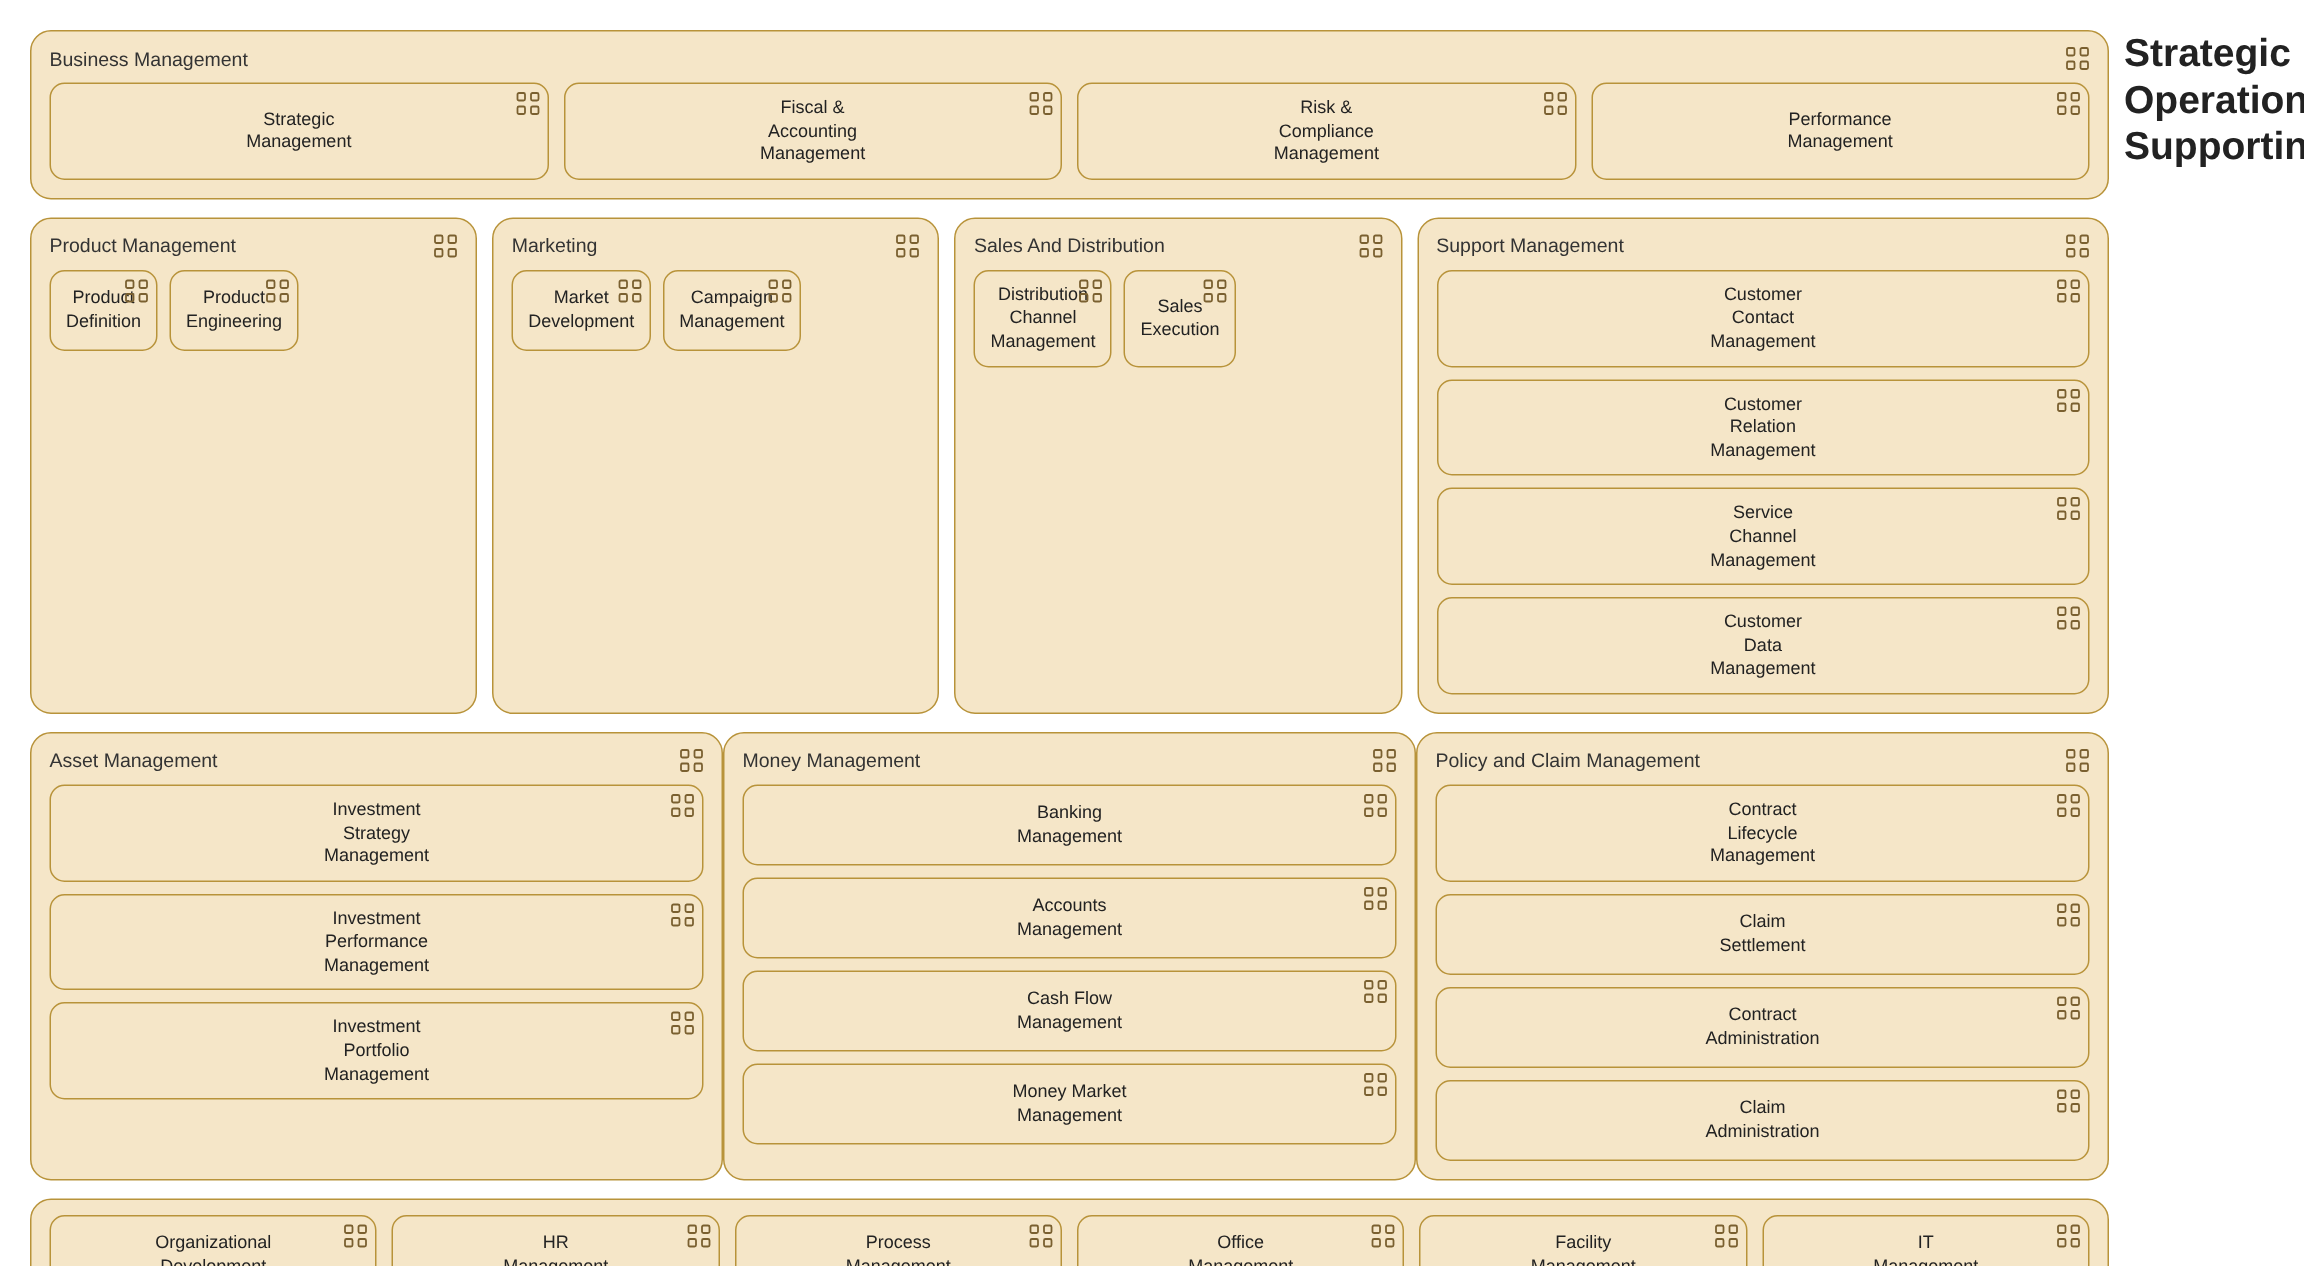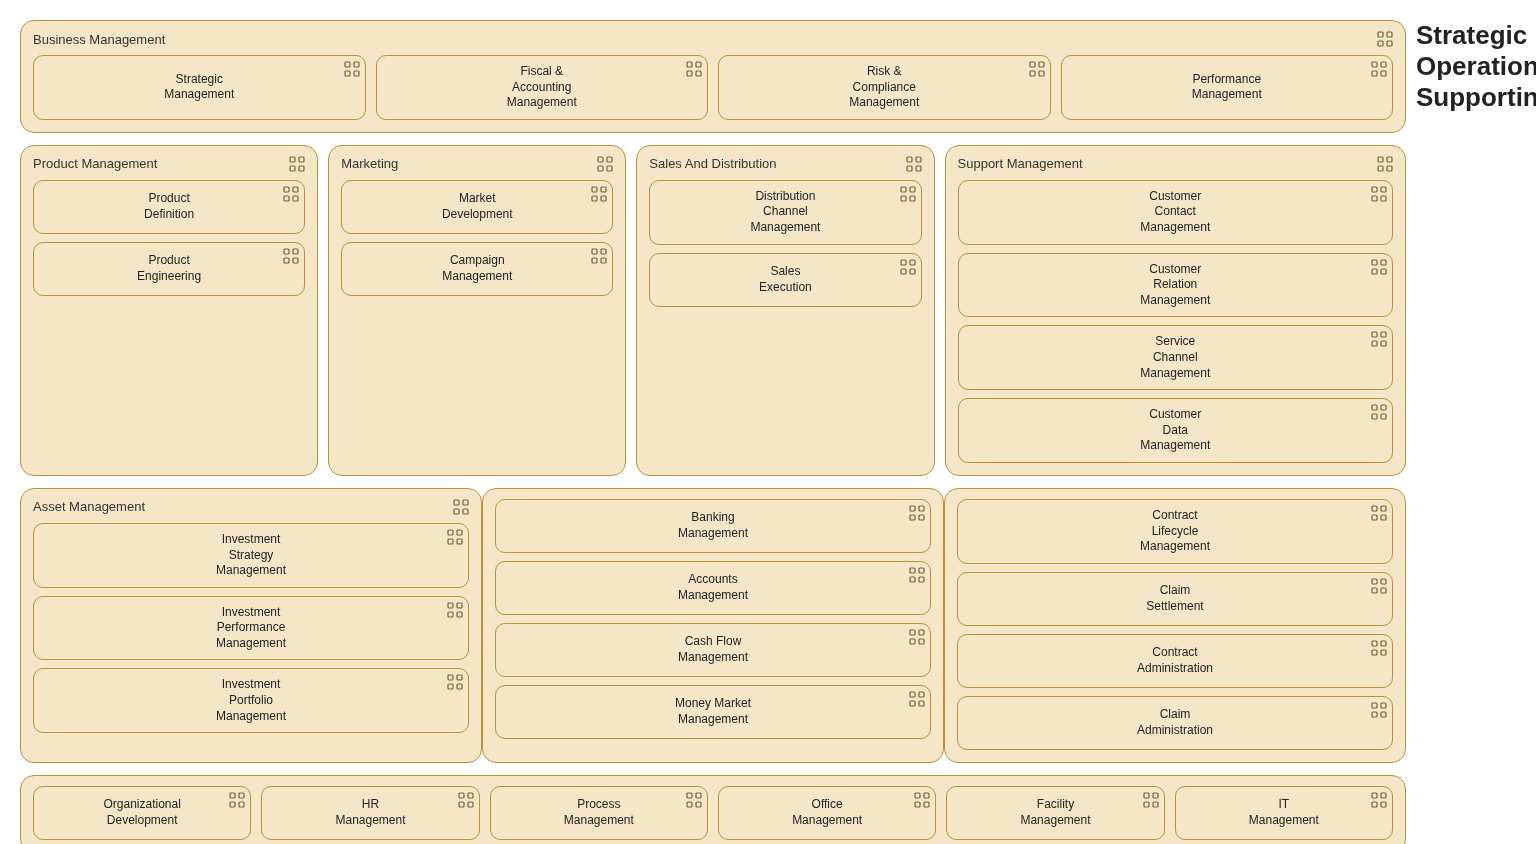--- a/index.html
+++ b/index.html
@@ -127,21 +127,21 @@
     
     .two-col-grid {
       display: grid;
       grid-template-columns: 1fr;
       gap: 8px;
     }
 
     
     .one-col-grid {
       display: flex;
-      flex-direction: column;
+      flex-direction: row;
       gap: 8px;
     }
 
     
     .labels-col {
       display: flex;
       flex-direction: column;
       width: 110px;
       flex-shrink: 0;
       padding-left: 10px;
@@ -422,20 +422,31 @@
                 <rect x="10" y="1" width="5" height="5" rx="1" stroke="#7a6030" stroke-width="1.2"></rect>
                 <rect x="1" y="10" width="5" height="5" rx="1" stroke="#7a6030" stroke-width="1.2"></rect>
                 <rect x="10" y="10" width="5" height="5" rx="1" stroke="#7a6030" stroke-width="1.2"></rect>
               </svg></span>
           <span class="item-label">Investment<br>Portfolio<br>Management</span>
         </div>
       </div>
     </div>
 
     <div class="section-box sub-section">
+      <div class="section-title">
+        <span>Money Management</span>
+        <span class="grid-icon">
+          <svg viewBox="0 0 16 16" fill="none">
+              <rect x="1" y="1" width="5" height="5" rx="1" stroke="#7a6030" stroke-width="1.2"></rect>
+              <rect x="10" y="1" width="5" height="5" rx="1" stroke="#7a6030" stroke-width="1.2"></rect>
+              <rect x="1" y="10" width="5" height="5" rx="1" stroke="#7a6030" stroke-width="1.2"></rect>
+              <rect x="10" y="10" width="5" height="5" rx="1" stroke="#7a6030" stroke-width="1.2"></rect>
+            </svg>
+        </span>
+      </div>
       <div class="two-col-grid">
         <div class="item-box">
           <span class="grid-icon"><svg viewBox="0 0 16 16" fill="none">
                 <rect x="1" y="1" width="5" height="5" rx="1" stroke="#7a6030" stroke-width="1.2"></rect>
                 <rect x="10" y="1" width="5" height="5" rx="1" stroke="#7a6030" stroke-width="1.2"></rect>
                 <rect x="1" y="10" width="5" height="5" rx="1" stroke="#7a6030" stroke-width="1.2"></rect>
                 <rect x="10" y="10" width="5" height="5" rx="1" stroke="#7a6030" stroke-width="1.2"></rect>
               </svg></span>
           <span class="item-label">Banking<br>Management</span>
         </div>
@@ -463,20 +474,31 @@
                 <rect x="10" y="1" width="5" height="5" rx="1" stroke="#7a6030" stroke-width="1.2"></rect>
                 <rect x="1" y="10" width="5" height="5" rx="1" stroke="#7a6030" stroke-width="1.2"></rect>
                 <rect x="10" y="10" width="5" height="5" rx="1" stroke="#7a6030" stroke-width="1.2"></rect>
               </svg></span>
           <span class="item-label">Money Market<br>Management</span>
         </div>
       </div>
     </div>
 
     <div class="section-box sub-section">
+      <div class="section-title">
+        <span>Policy and Claim Management</span>
+        <span class="grid-icon">
+          <svg viewBox="0 0 16 16" fill="none">
+              <rect x="1" y="1" width="5" height="5" rx="1" stroke="#7a6030" stroke-width="1.2"></rect>
+              <rect x="10" y="1" width="5" height="5" rx="1" stroke="#7a6030" stroke-width="1.2"></rect>
+              <rect x="1" y="10" width="5" height="5" rx="1" stroke="#7a6030" stroke-width="1.2"></rect>
+              <rect x="10" y="10" width="5" height="5" rx="1" stroke="#7a6030" stroke-width="1.2"></rect>
+            </svg>
+        </span>
+      </div>
       <div class="two-col-grid">
         <div class="item-box">
           <span class="grid-icon"><svg viewBox="0 0 16 16" fill="none">
                 <rect x="1" y="1" width="5" height="5" rx="1" stroke="#7a6030" stroke-width="1.2"></rect>
                 <rect x="10" y="1" width="5" height="5" rx="1" stroke="#7a6030" stroke-width="1.2"></rect>
                 <rect x="1" y="10" width="5" height="5" rx="1" stroke="#7a6030" stroke-width="1.2"></rect>
                 <rect x="10" y="10" width="5" height="5" rx="1" stroke="#7a6030" stroke-width="1.2"></rect>
               </svg></span>
           <span class="item-label">Contract<br>Lifecycle<br>Management</span>
         </div>

